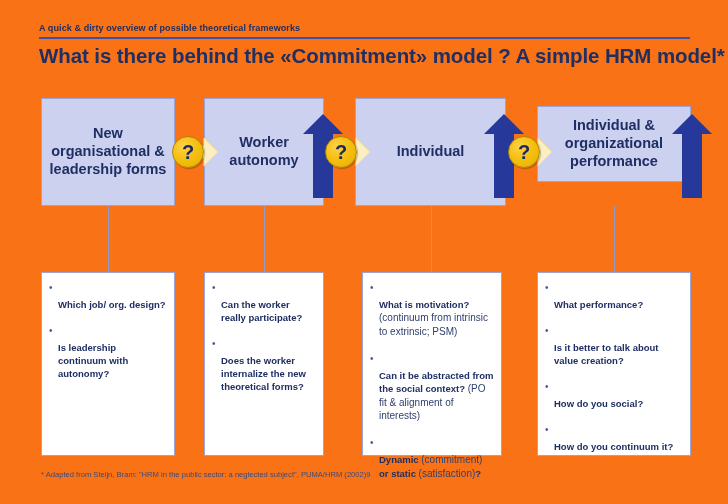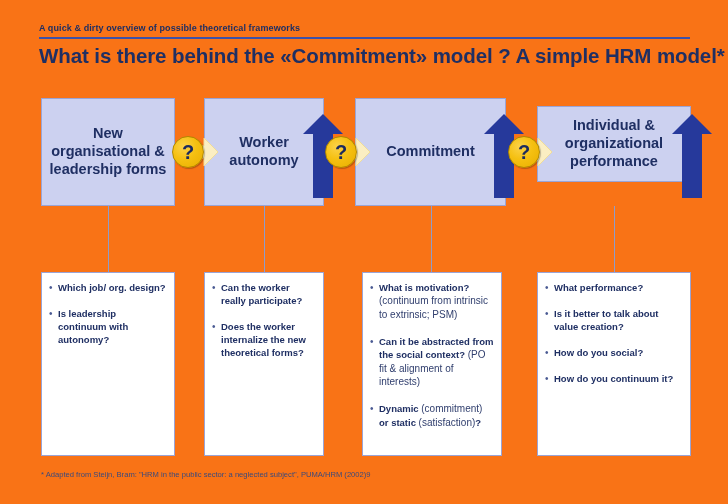--- a/index.html
+++ b/index.html
@@ -162,20 +162,21 @@
     font-size: 10px;
     line-height: 13px;
     text-align: left;
   }
   .bullet-text {
     flex: 1 1 auto;
     font-size: 9.5px;
     font-weight: bold;
     color: #1f2f63;
     line-height: 1.38;
+    margin-top: 17px;
   }
   .bullet-text .sub {
     font-weight: normal;
     font-size: 10px;
     color: #32406f;
   }
 
   
   .footnote {
     position: absolute;
@@ -195,21 +196,21 @@
   <div class="rule"></div>
   <div class="slide-title">What is there behind the «Commitment» model ? A simple HRM model* ?</div>
 
   <div class="concept-box" id="box2">
     <span class="label">Worker autonomy</span>
   </div>
   <div class="concept-box" id="box1">
     <span class="label">New organisational &amp; leadership forms</span>
   </div>
   <div class="concept-box" id="box3">
-    <span class="label">Commitment</span>
+    <span class="label">Individual</span>
   </div>
   <div class="concept-box" id="box4">
     <span class="label">Individual &amp; organizational performance</span>
   </div>
 
   <div class="up-arrow" id="uparrow1">
     <svg width="40" height="84" viewBox="0 0 40 84">
       <polygon points="20,0 40,20 30,20 30,84 10,84 10,20 0,20" fill="#26399b"></polygon>
     </svg>
   </div>

